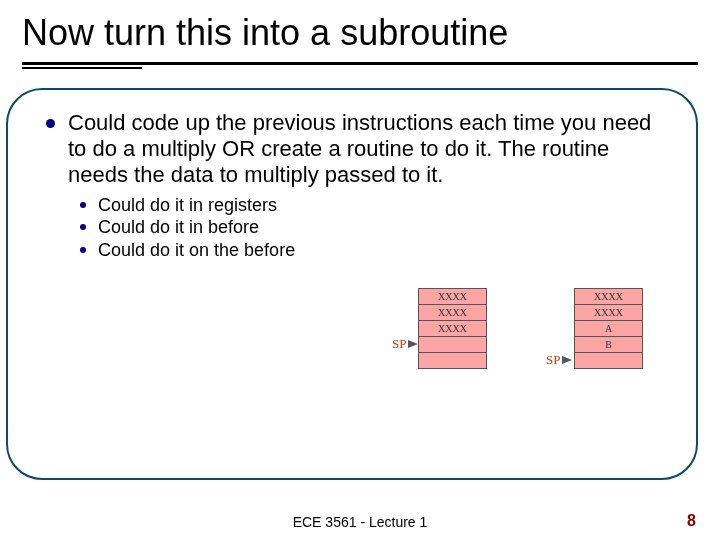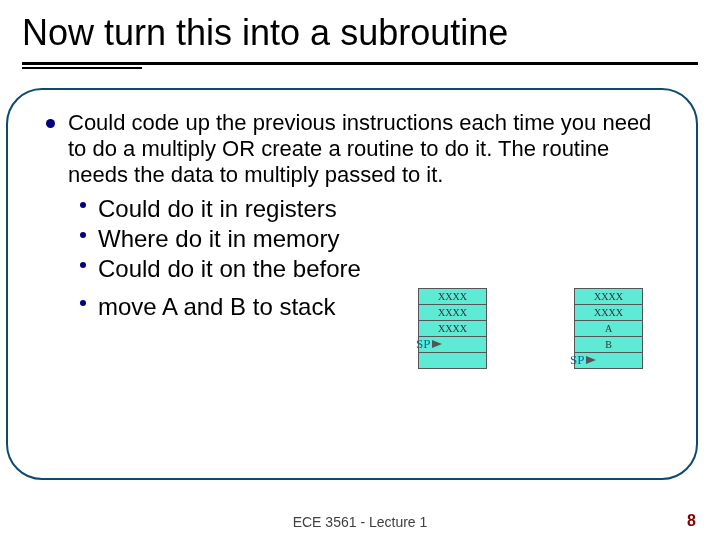--- a/index.html
+++ b/index.html
@@ -9,33 +9,33 @@
   .title { font-size: 36px; color: #000; letter-spacing: 0px; }
   .rule-wrap { padding: 0 22px; }
   .rule-outer { border-top: 3px solid #000; width: 100%; margin-top: 2px; }
   .rule-inner { height: 2px; background: #000; width: 120px; margin-top: 2px; }
   .body-area { position: absolute; left: 6px; top: 88px; width: 692px; height: 392px; border: 2px solid #0c4a6e; border-radius: 36px; }
   .content { padding: 20px 28px 0 38px; }
   .b1 { list-style: none; }
   .b1 > li { position: relative; padding-left: 22px; font-size: 22px; line-height: 1.18; color: #000; margin-bottom: 2px; }
   .b1 > li::before { content: ""; position: absolute; left: 0; top: 9px; width: 9px; height: 9px; background: #000080; border-radius: 50%; }
   .b2 { list-style: none; margin: 6px 0 8px 34px; }
-  .b2 > li { position: relative; padding-left: 18px; font-size: 24px; line-height: 1.25; color: #000; }
+  .b2 > li { position: relative; padding-left: 18px; font-size: 18px; line-height: 1.25; color: #000; }
   .b2 > li::before { content: ""; position: absolute; left: 0; top: 8px; width: 6px; height: 6px; background: #000080; border-radius: 50%; }
   .diag { position: absolute; right: -6px; top: 190px; width: 290px; height: 130px; }
   .tbl { border-collapse: collapse; }
-  .tbl td { border: 1px solid #555; width: 68px; height: 16px; font-family: "Times New Roman", serif; font-size: 10px; text-align: center; color: #333; background: #5eead4; }
-  .sp-label { font-family: "Times New Roman", serif; font-size: 13px; color: #0369a1; margin-left: 24px; }
+  .tbl td { border: 1px solid #555; width: 68px; height: 16px; font-family: "Times New Roman", serif; font-size: 10px; text-align: center; color: #333; background: #fca5a5; }
+  .sp-label { font-family: "Times New Roman", serif; font-size: 13px; color: #c2410c; }
   .arrow { display: inline-block; width: 0; height: 0; border-top: 4px solid transparent; border-bottom: 4px solid transparent; border-left: 10px solid #555; vertical-align: middle; }
   .diag-left { position: absolute; left: 6px; top: 8px; }
   .diag-right { position: absolute; left: 162px; top: 8px; }
   .sp-row-left { position: absolute; left: -26px; top: 48px; display:flex; align-items:center; gap:2px;}
   .sp-row-right { position: absolute; left: -28px; top: 64px; display:flex; align-items:center; gap:2px;}
   .footer { position: absolute; bottom: 10px; left: 0; width: 720px; font-size: 14px; }
-  .footer-center { text-align: center; color: #404040; font-size: 14px; }
+  .footer-center { text-align: center; color: #000000; font-size: 14px; }
   .pagenum { position: absolute; right: 24px; bottom: 0; color: #800000; font-weight: bold; font-size: 16px; }
 </style>
 </head>
 <body>
 
 <div class="slide">
   <div class="title-area">
     <div class="title">Now turn this into a subroutine</div>
   </div>
   <div class="rule-wrap">
@@ -43,25 +43,24 @@
     <div class="rule-inner"></div>
   </div>
 
   <div class="body-area">
     <div class="content">
       <ul class="b1">
         <li>Could code up the previous instructions each time you need to do a multiply OR create a routine to do it.  The routine needs the data to multiply passed to it.</li>
       </ul>
       <ul class="b2">
         <li>Could do it in registers</li>
-        <li>Where do it in memory</li>
+        <li>Could do it in before</li>
         <li>Could do it on the before</li>
       </ul>
       <ul class="b2">
-        <li>move A and B to stack</li>
       </ul>
     </div>
 
     <div class="diag">
       <div class="diag-left" style="position:absolute;">
         <table class="tbl">
           <tbody>
               <tr>
                 <td>XXXX</td>
               </tr>

